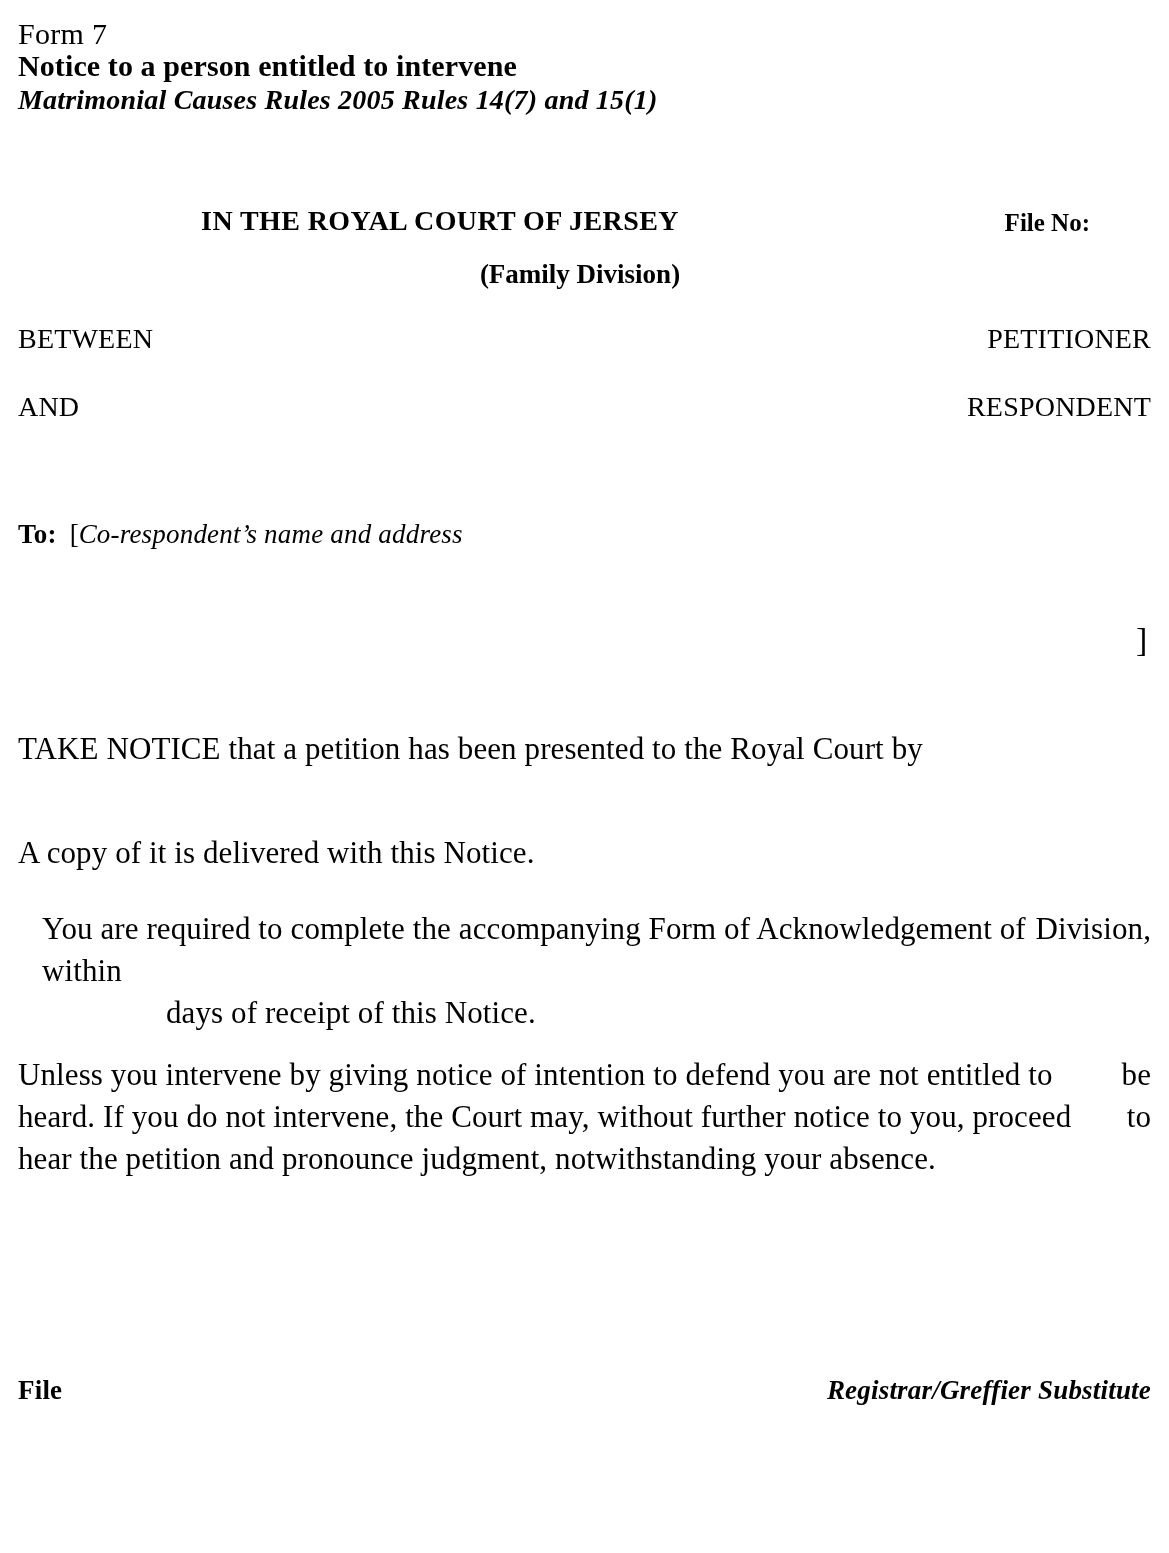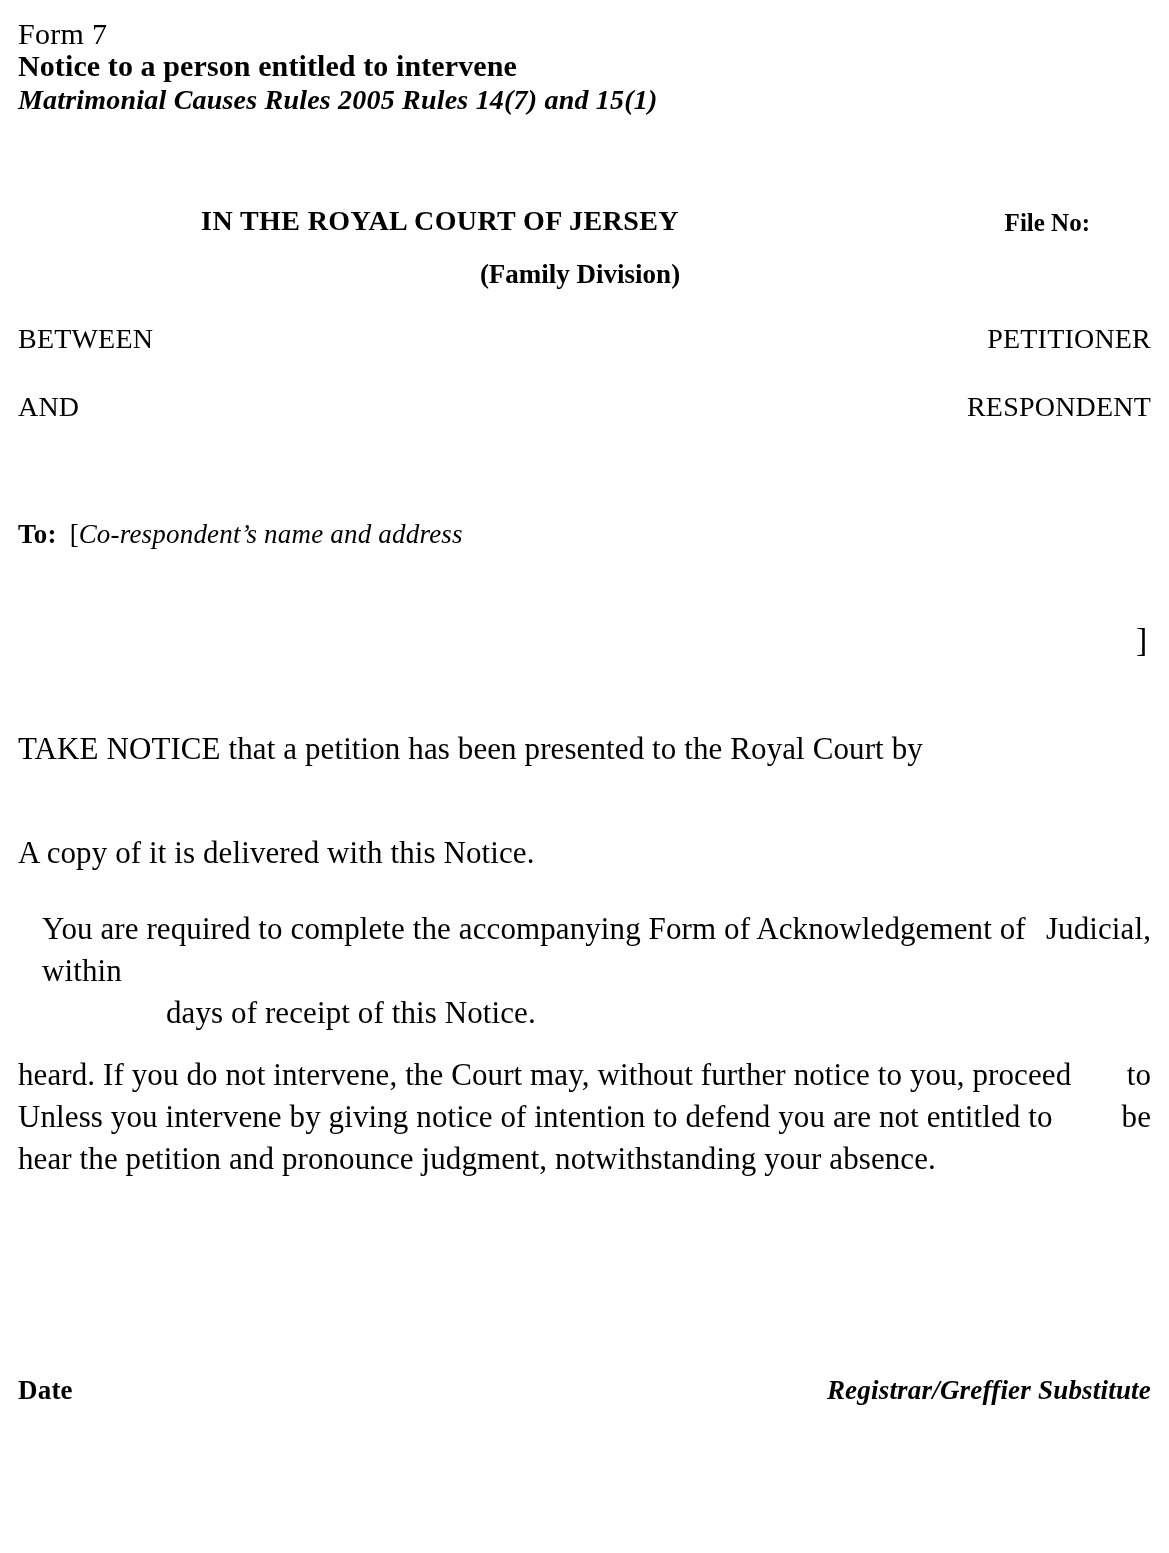--- a/index.html
+++ b/index.html
@@ -234,38 +234,38 @@
   </div>
   <div class="to-bracket-close">]</div>
 
   <div class="body-text p-take-notice">TAKE NOTICE that a petition has been presented to the Royal Court by</div>
 
   <div class="body-text p-copy">A copy of it is delivered with this Notice.</div>
 
   <div class="body-text p-complete">
     <span class="ln justified">
       <span>You are required to complete the accompanying Form of Acknowledgement of</span>
-      <span>Judicial,</span>
+      <span>Division,</span>
     </span>
     <span class="ln justified">
       <span>within</span>
     </span>
     <span class="ln indented">days of receipt of this Notice.</span>
   </div>
 
   <div class="body-text p-unless">
+    <span class="ln justified">
+      <span>Unless you intervene by giving notice of intention to defend you are not entitled to</span>
+      <span>be</span>
+    </span>
     <span class="ln justified">
       <span>heard.  If you do not intervene, the Court may, without further notice to you, proceed</span>
       <span>to</span>
     </span>
-    <span class="ln justified">
-      <span>Unless you intervene by giving notice of intention to defend you are not entitled to</span>
-      <span>be</span>
-    </span>
     <span class="ln">hear the petition and pronounce judgment, notwithstanding your absence.</span>
   </div>
 
   <div class="footer-row">
-    <span class="date-label">Date</span>
+    <span class="date-label">File</span>
     <span class="signatory">Registrar/Greffier Substitute</span>
   </div>
 
 </div>
 
 </body></html>

